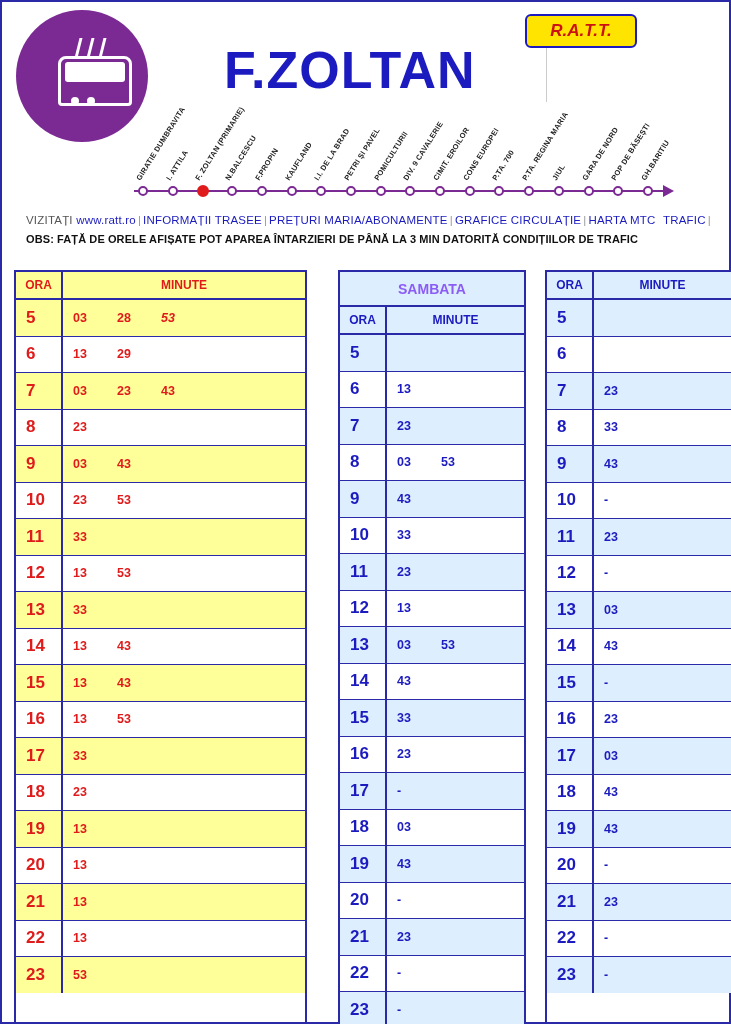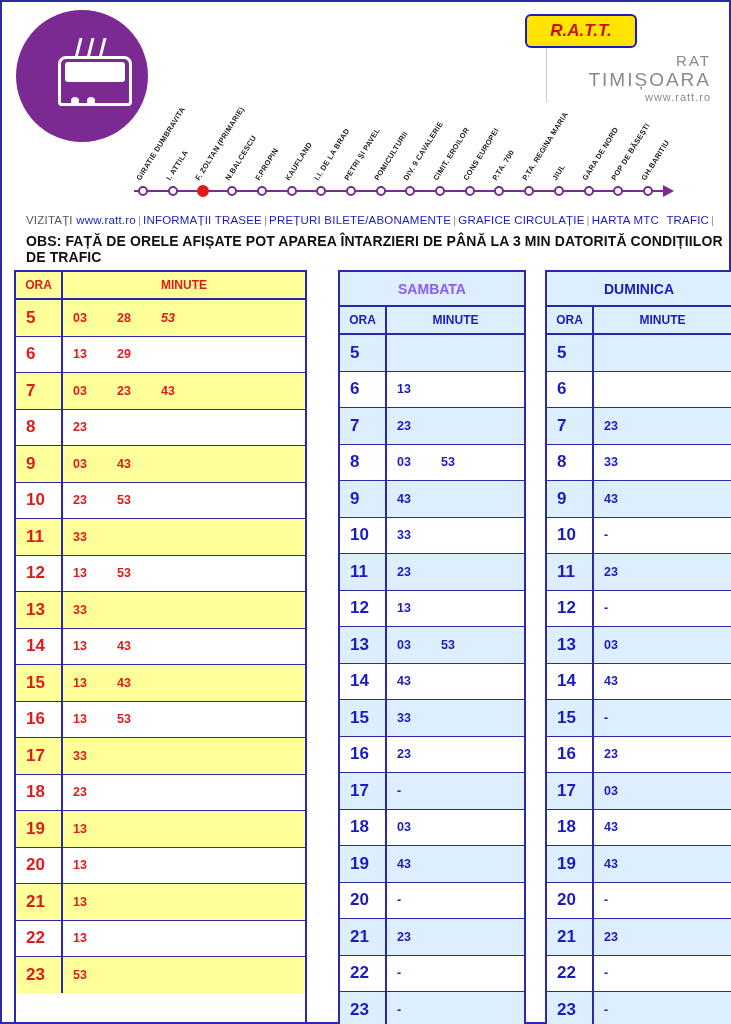--- a/index.html
+++ b/index.html
@@ -215,21 +215,21 @@
     font-size: 11.5px;
     color: #1b1bbf;
     letter-spacing: 0.2px;
   }
   .links-bar .plain { color: #555555; }
   .links-bar .sep { color: #999999; padding: 0 2px; }
   .obs-line {
     position: absolute;
     left: 24px;
     top: 231px;
-    font-size: 14px;
+    font-size: 11px;
     font-weight: bold;
     color: #111111;
     letter-spacing: 0.1px;
   }
 
   
   .tables {
     position: absolute;
     left: 0;
     top: 268px;
@@ -339,32 +339,28 @@
         <div class="bus-pole p2"></div>
         <div class="bus-pole p3"></div>
         <div class="bus-body"></div>
         <div class="bus-window"></div>
         <div class="bus-wheel w1"></div>
         <div class="bus-wheel w2"></div>
       </div>
     </div>
 
 
+    <div class="route-title">F.ZOLTAN</div>
 
     <div class="header-divider"></div>
 
     <div class="ratt-logo">
       <span>R.A.T.T.</span>
     </div>
 
-    <div class="ratt-text">
-      <div class="l1">RAT</div>
-      <div class="l2">TIMIȘOARA</div>
-      <div class="l3">www.ratt.ro</div>
-    </div>
 
     <div class="route-line">
       <div class="route-axis"></div>
       <div class="route-arrow"></div>
     <div class="stop-dot" style="left: 4px;"></div>
         <div class="stop-label" style="left: 8px;">GIRATIE DUMBRAVITA</div>
         <div class="stop-dot" style="left: 33.7059px;"></div>
         <div class="stop-label" style="left: 37.7059px;">I. ATTILA</div>
         <div class="stop-dot current" style="left: 63.4118px;"></div>
         <div class="stop-label" style="left: 67.4118px;">F. ZOLTAN (PRIMARIE)</div>
@@ -395,21 +391,21 @@
         <div class="stop-dot" style="left: 449.588px;"></div>
         <div class="stop-label" style="left: 453.588px;">GARA DE NORD</div>
         <div class="stop-dot" style="left: 479.294px;"></div>
         <div class="stop-label" style="left: 483.294px;">POP DE BĂSEȘTI</div>
         <div class="stop-dot" style="left: 509px;"></div>
         <div class="stop-label" style="left: 513px;">GH.BARITIU</div>
       </div>
 
     <div class="links-bar">
       <span class="plain">VIZITAȚI</span>
-      <span>www.ratt.ro</span><span class="sep">|</span><span>INFORMAȚII TRASEE</span><span class="sep">|</span><span>PREȚURI BILETE/ABONAMENTE</span><span class="sep">|</span><span>GRAFICE CIRCULAȚIE</span><span class="sep">|</span><span>HARTA MTC</span><span class="sep"> </span><span>TRAFIC</span><span class="sep">|</span>
+      <span>www.ratt.ro</span><span class="sep">|</span><span>INFORMAȚII TRASEE</span><span class="sep">|</span><span>PREȚURI MARIA/ABONAMENTE</span><span class="sep">|</span><span>GRAFICE CIRCULAȚIE</span><span class="sep">|</span><span>HARTA MTC</span><span class="sep"> </span><span>TRAFIC</span><span class="sep">|</span>
     </div>
 
     <div class="obs-line">OBS: FAȚĂ DE ORELE AFIȘATE POT APAREA ÎNTARZIERI DE PÂNĂ LA 3 MIN DATORITĂ CONDIȚIILOR DE TRAFIC</div>
   </div>
 
   <div class="tables">
     <div class="tbl weekday">
       <div class="hdr-row">
         <div class="hdr-ora">ORA</div>
         <div class="hdr-min">MINUTE</div>
@@ -661,21 +657,20 @@
           <div class="row alt">
             <div class="cell-ora">23</div>
             <div class="cell-min">
               <span class="m">-</span>
             </div>
           </div>
         </div>
     </div>
 
     <div class="tbl sun">
-      <div class="tbl-title">DUMINICA</div>
       <div class="hdr-row">
         <div class="hdr-ora">ORA</div>
         <div class="hdr-min">MINUTE</div>
       </div>
       <div class="tbl-body">
           <div class="row alt">
             <div class="cell-ora">5</div>
             <div class="cell-min"></div>
           </div>
           <div class="row">

